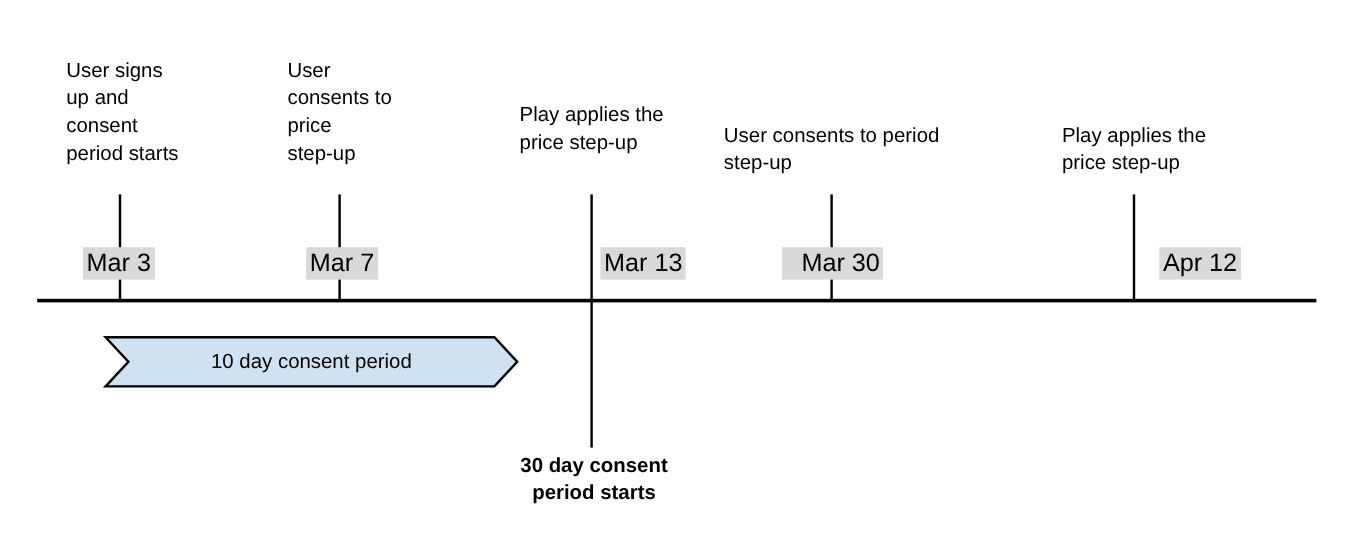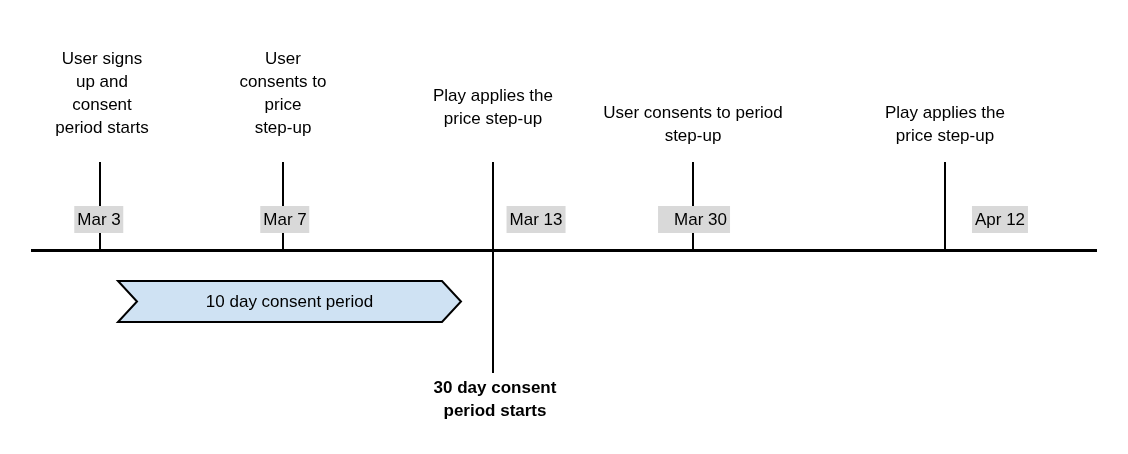--- a/index.html
+++ b/index.html
@@ -33,30 +33,29 @@
     background: var(--line_color, #000);
   }
   .tick.long {
     height: 211px;
   }
   .ev-label {
     position: absolute;
     transform: translateX(-50%);
     font-size: 17px;
     line-height: 23px;
-    text-align: center;
     white-space: pre-line;
     width: max-content;
   }
   .date-chip {
     position: absolute;
     top: 206px;
     transform: translateX(-50%);
     background: var(--date_chip_bg, #d9d9d9);
-    font-size: 17px;
+    font-size: 21px;
     line-height: 23px;
     padding: 2px 3px;
     white-space: nowrap;
   }
   .banner {
     position: absolute;
     top: 281px;
     height: 41px;
   }
   .banner svg {
@@ -121,21 +120,21 @@
   <div class="ev-label" style="left:693px; top:101px;">User consents to period
 step-up</div>
   <div class="tick" style="left:691.75px;"></div>
   <div class="date-chip" style="left:694px;padding-left:16px;">Mar 30</div>
 
   <div class="ev-label" style="left:945px; top:101px;">Play applies the
 price step-up</div>
   <div class="tick" style="left:943.75px;"></div>
   <div class="date-chip" style="left:1000px;text-align:center;">Apr 12</div>
 
-  <div class="banner" style="left:118px; width:343px;">
+  <div class="banner" style="left:88px; width:343px;">
     <svg width="343" height="41">
       <polygon points="0,0 324,0 343,20.5 324,41 0,41 19,20.5"></polygon>
     </svg>
     <div class="banner-label">10 day consent period</div>
   </div>
 
 
   <div class="callout-text">30 day consent
 period starts</div>
 

